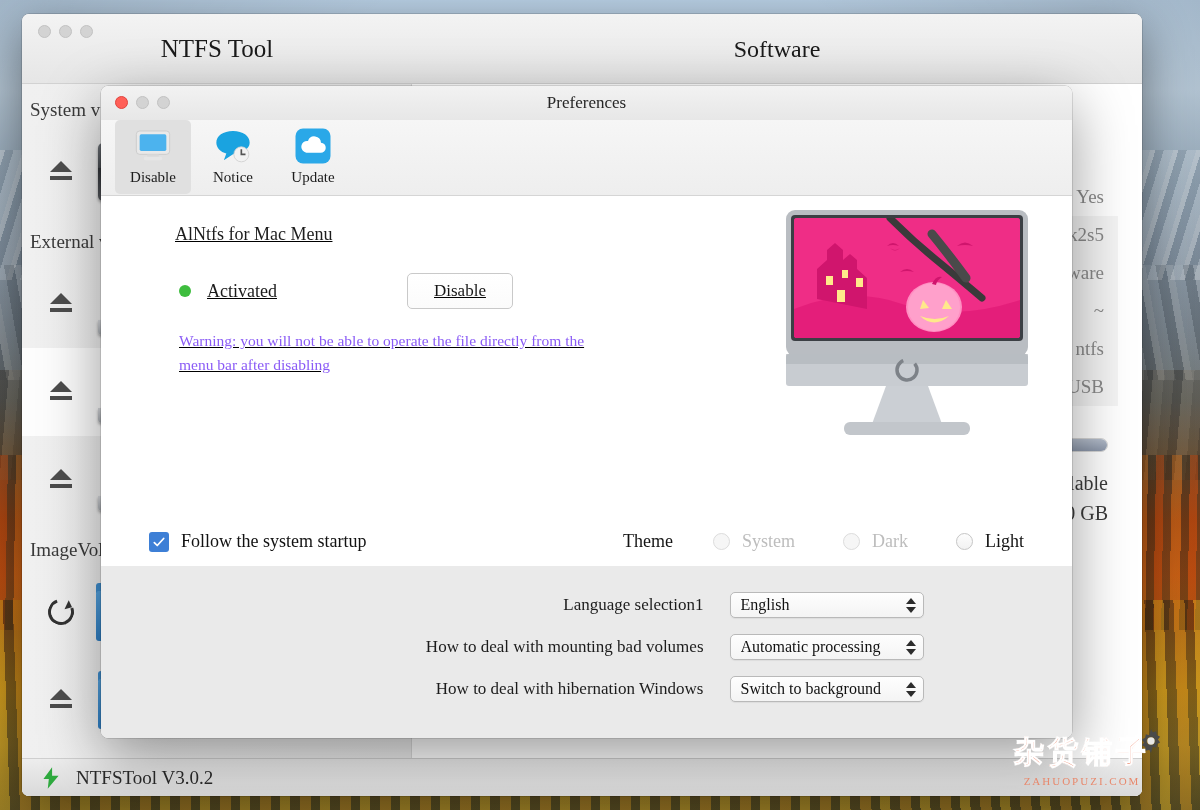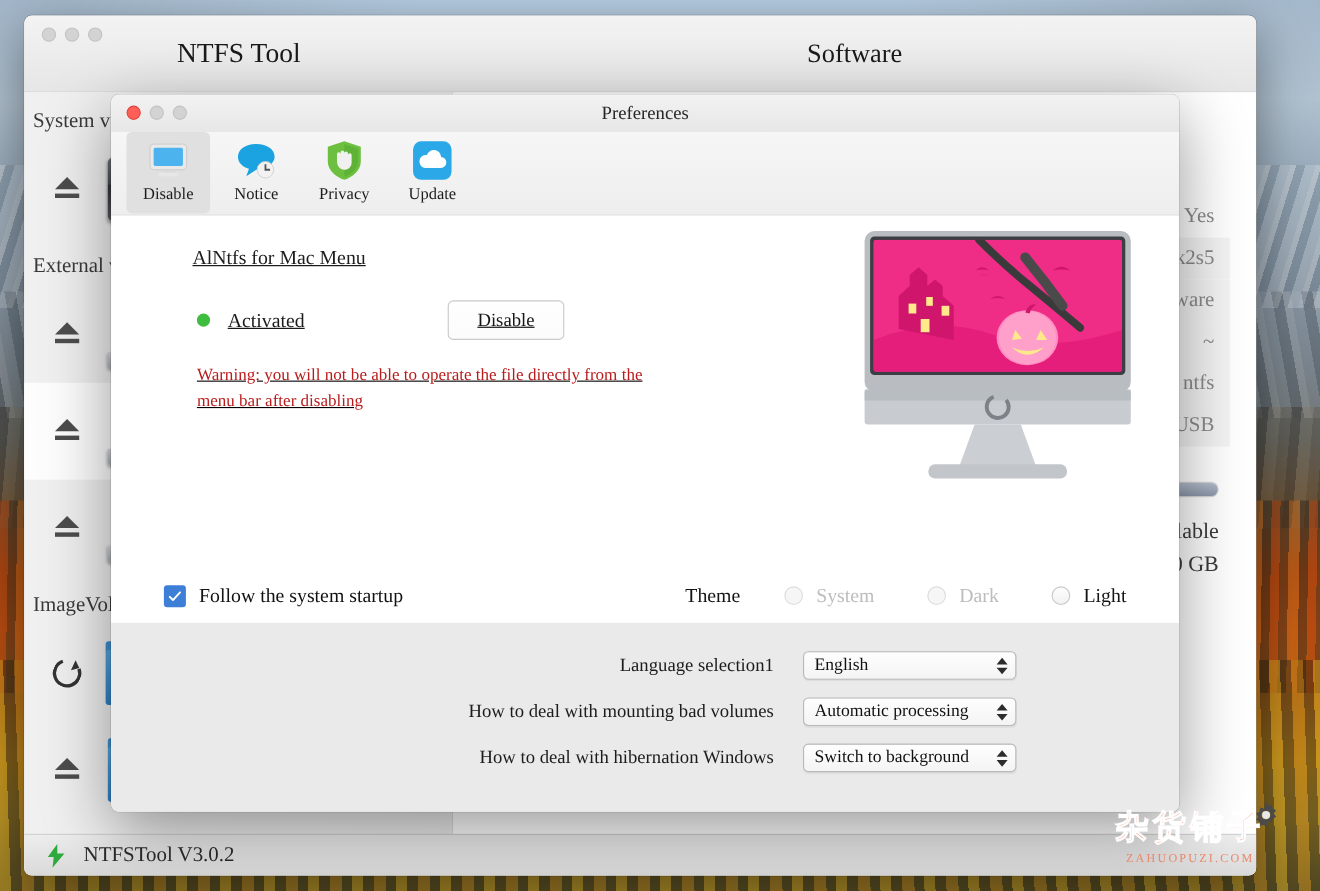--- a/index.html
+++ b/index.html
@@ -200,21 +200,21 @@
   #prefs-main { height: 370px; background: #fff; position: relative; padding: 22px 30px; text-decoration: underline; }
   .section-title { font-size: 18px; color: #1d1d1d; margin: 6px 0 0 44px; }
   .act-row { display: flex; align-items: center; margin: 28px 0 0 48px; gap: 0; }
   .dot { width: 12px; height: 12px; border-radius: 50%; background: #3ebd3e; margin-right: 16px; }
   .act-label { font-size: 18px; color: #1b1b1b; width: 200px; }
   .btn {
     background: linear-gradient(to bottom,#ffffff,#fbfbfb); border: 1px solid #c9c9c9;
     border-radius: 5px; padding: 7px 26px; font-size: 17px; color: #161616;
     font-family: "Liberation Serif", serif; cursor: default;
   }
-  .warn { font-size: 15.5px; color: #b91c1c; line-height: 1.55; margin: 20px 0 0 48px; width: 430px; }
+  .warn { font-size: 15.5px; color: #8b5cf6; line-height: 1.55; margin: 20px 0 0 48px; width: 430px; }
 
   #imac { position: absolute; right: 40px; top: 8px; width: 250px; height: 260px; }
 
   .row-bottom { position: absolute; left: 0; bottom: 14px; width: 100%;
     display: flex; align-items: center; padding: 0 40px 0 48px; }
   .cbx { width: 20px; height: 20px; border-radius: 3px; background: #3d7fd6;
     display: flex; align-items: center; justify-content: center; flex: none; }
   .cbx svg { width: 14px; height: 14px; }
   .cbx-label { font-size: 18px; color: #121212; margin-left: 12px; }
   .theme-wrap { margin-left: auto; display: flex; align-items: center; gap: 0; }
@@ -381,28 +381,20 @@
         </svg>
         <span class="label">Disable</span>
       </div>
       <div class="tool-item">
         <svg class="tool-ico" viewBox="0 0 48 48">
           <path d="M24 6 C12 6 4 12 4 20 C4 26 9 31 16 33 L13 41 L24 34 C35 33 44 27 44 20 C44 12 36 6 24 6 z" fill="#1aa3e0"></path>
           <circle cx="34" cy="34" r="9" fill="#f2f2f2" stroke="#cfcfcf"></circle>
           <path d="M34 28 v6 h5" stroke="#555" stroke-width="2" fill="none"></path>
         </svg>
         <span class="label">Notice</span>
-      </div>
-      <div class="tool-item">
-        <svg class="tool-ico" viewBox="0 0 48 48">
-          <path d="M24 3 L42 9 v16 C42 35 33 42 24 45 C15 42 6 35 6 25 V9 z" fill="#6cbf3f"></path>
-          <path d="M24 6 L39 11 v14 C39 33 31 39 24 42 Z" fill="#4da32c" opacity=".45"></path>
-          <path d="M16 24 v-7 a2 2 0 0 1 4 0 v-2 a2 2 0 0 1 4 0 v1 a2 2 0 0 1 4 0 v2 a2 2 0 0 1 4 0 v8 c0 5-4 8-8 8 s-8-3-8-10z" fill="#f0f0f0"></path>
-        </svg>
-        <span class="label">Privacy</span>
       </div>
       <div class="tool-item">
         <svg class="tool-ico" viewBox="0 0 48 48">
           <rect x="3" y="3" width="42" height="42" rx="9" fill="#2aa8e8"></rect>
           <path d="M16 32 h17 a6 6 0 0 0 .6-12 A8 8 0 0 0 18 18 a6.5 6.5 0 0 0-2 14 z" fill="#fff"></path>
         </svg>
         <span class="label">Update</span>
       </div>
     </div>
 

